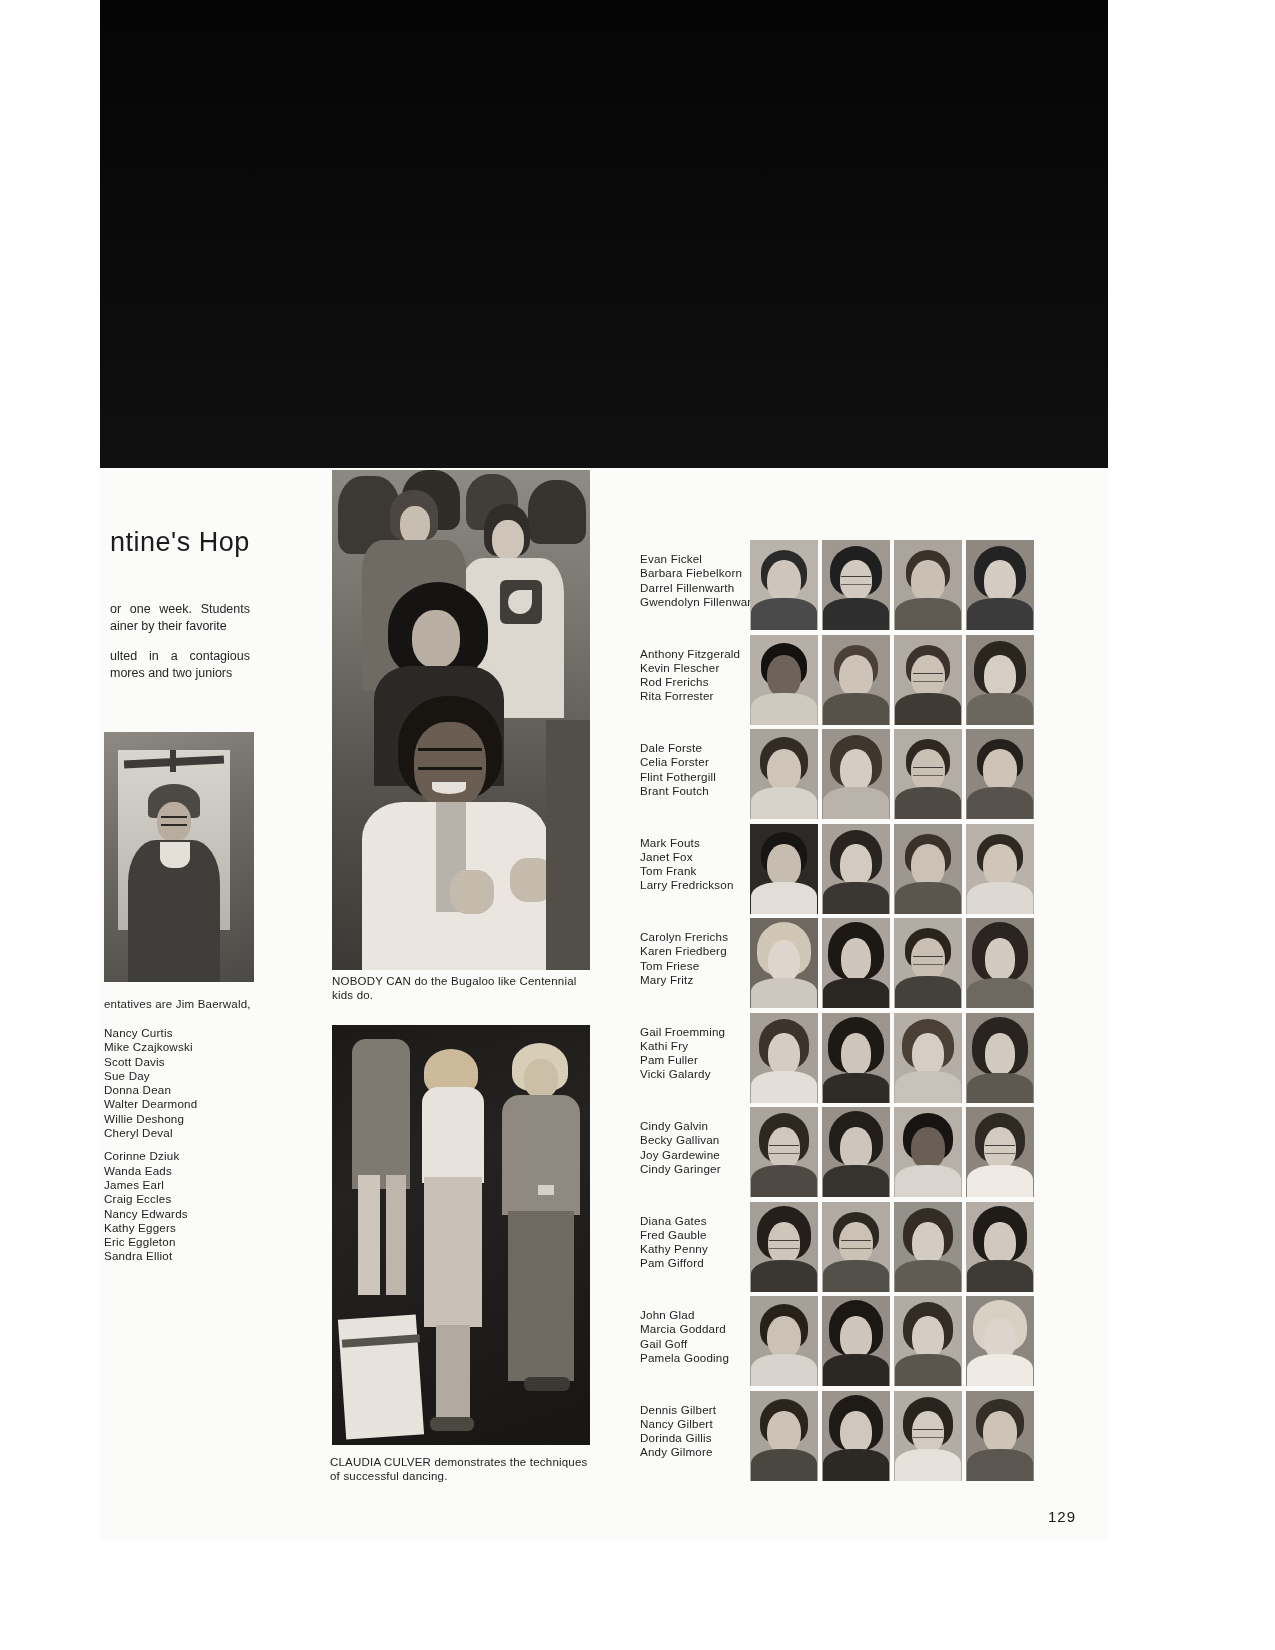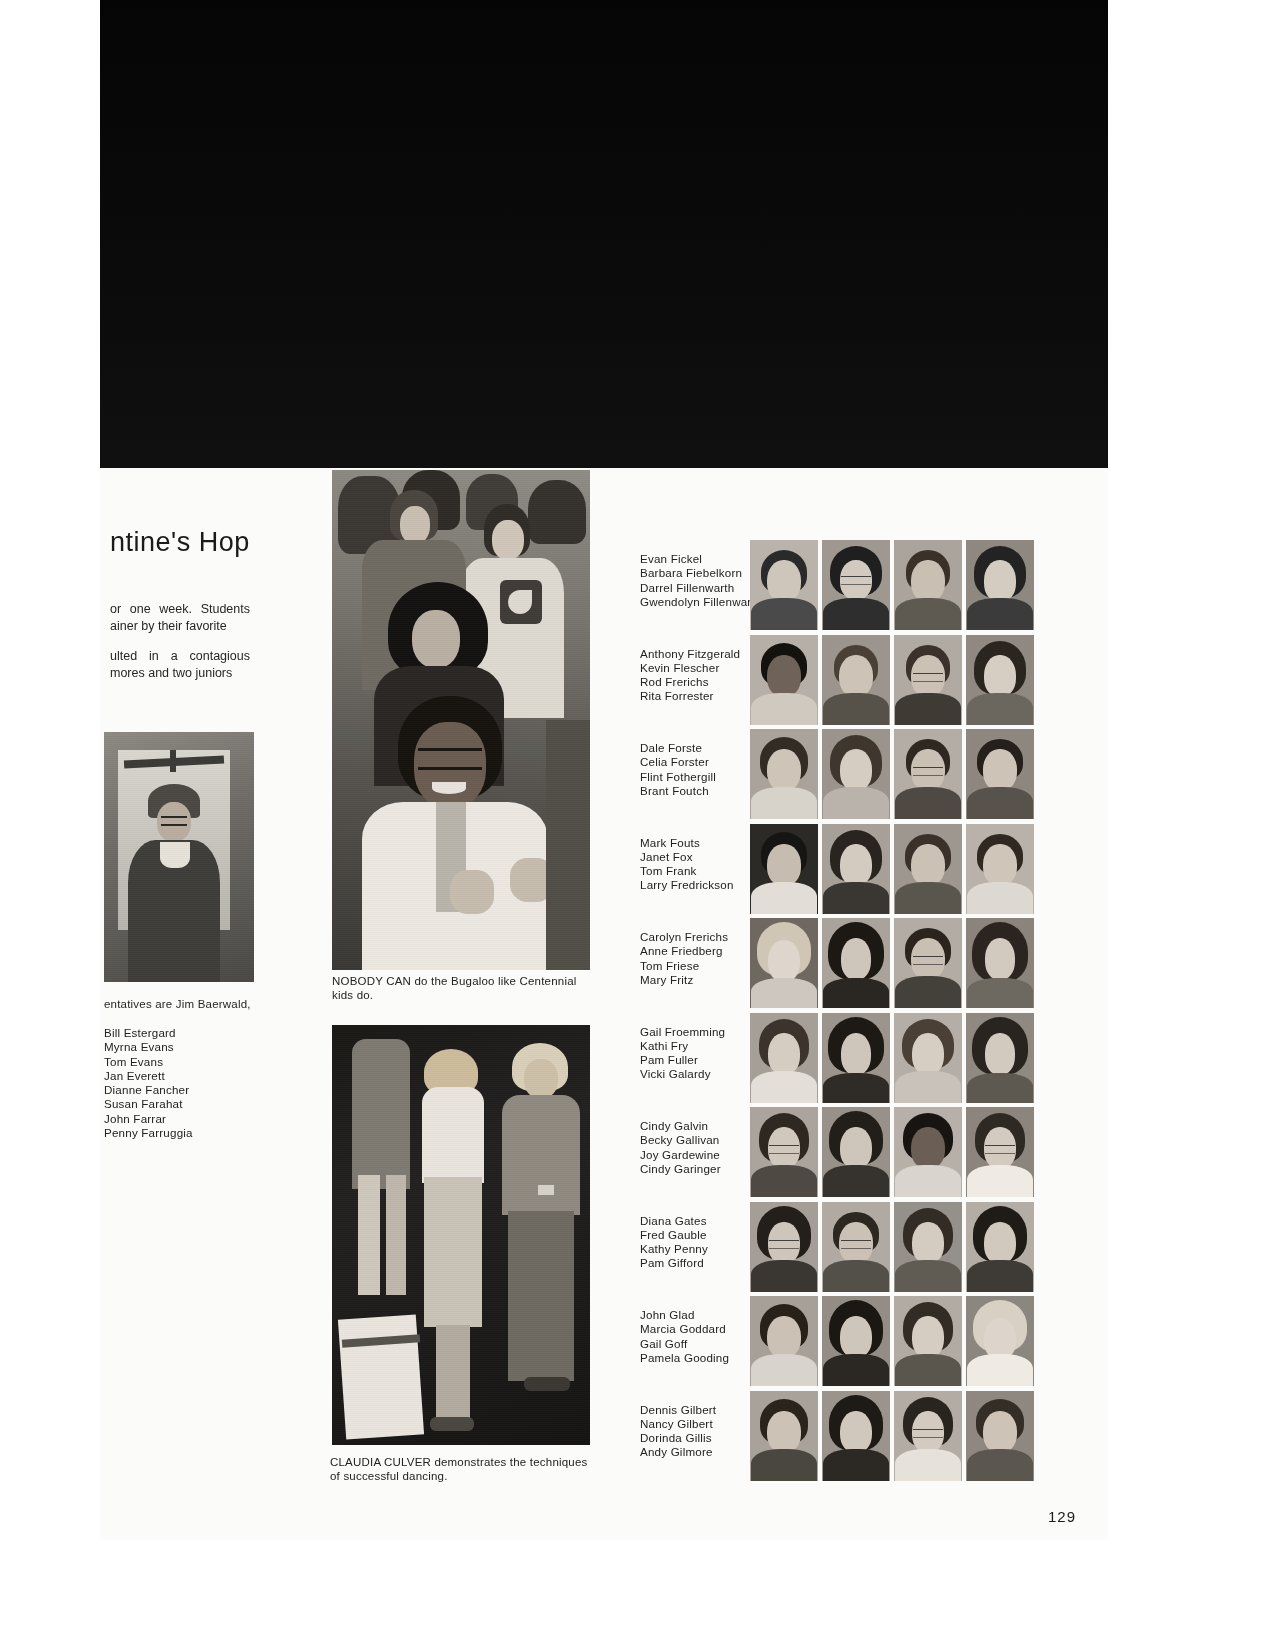--- a/index.html
+++ b/index.html
@@ -284,28 +284,38 @@
   <div style="position:absolute;left:57px;top:84px;width:26px;height:6px;border-top:2px solid #2a2723;border-bottom:2px solid #2a2723;"></div>
   <div style="position:absolute;left:24px;top:108px;width:92px;height:142px;background:#3f3d39;border-radius:30% 30% 0 0;"></div>
   <div style="position:absolute;left:56px;top:110px;width:30px;height:26px;background:#e6e2da;border-radius:0 0 40% 40%;"></div>
   <div class="noise"></div>
 </div>
 
 <div id="caption-left">entatives are Jim Baerwald,</div>
 
 <div id="name-list">
   <div class="grp">
-    <div class="nm">Bill Estergard</div>
-    <div class="nm">Myrna Evans</div>
-    <div class="nm">Tom Evans</div>
-    <div class="nm">Jan Everett</div>
-    <div class="nm">Dianne Fancher</div>
-    <div class="nm">Susan Farahat</div>
-    <div class="nm">John Farrar</div>
-    <div class="nm">Penny Farruggia</div>
+    <div class="nm">Nancy Curtis</div>
+    <div class="nm">Mike Czajkowski</div>
+    <div class="nm">Scott Davis</div>
+    <div class="nm">Sue Day</div>
+    <div class="nm">Donna Dean</div>
+    <div class="nm">Walter Dearmond</div>
+    <div class="nm">Willie Deshong</div>
+    <div class="nm">Cheryl Deval</div>
+  </div>
+  <div class="grp">
+    <div class="nm">Corinne Dziuk</div>
+    <div class="nm">Wanda Eads</div>
+    <div class="nm">James Earl</div>
+    <div class="nm">Craig Eccles</div>
+    <div class="nm">Nancy Edwards</div>
+    <div class="nm">Kathy Eggers</div>
+    <div class="nm">Eric Eggleton</div>
+    <div class="nm">Sandra Elliot</div>
   </div>
 </div>
 
 <div class="photo" id="photo-bugaloo">
   <div class="ph-grad" style="background:linear-gradient(185deg,#8f8c86 0%,#77746e 30%,#56534e 62%,#3a3834 100%);"></div>
 
   <div style="position:absolute;left:6px;top:6px;width:62px;height:78px;background:#3b3833;border-radius:40% 40% 20% 20%;"></div>
   <div style="position:absolute;left:70px;top:0px;width:58px;height:60px;background:#2e2b27;border-radius:45% 45% 20% 20%;"></div>
   <div style="position:absolute;left:134px;top:4px;width:52px;height:56px;background:#403d38;border-radius:45% 45% 20% 20%;"></div>
   <div style="position:absolute;left:196px;top:10px;width:58px;height:64px;background:#35322d;border-radius:45% 45% 20% 20%;"></div>
@@ -503,21 +513,21 @@
           <div class="hair" style="top:10px;width:46px;height:42px;background:#2f2921"></div>
           <div class="head" style="top:20px;width:34px;height:42px;background:#cfc5b9"></div>
           <div class="body" style="width:66px;height:32px;background:#ddd8d1"></div>
         </div>
     </div>
   </div>
 
   <div class="roster-row">
     <div class="roster-names">
       <div class="nm">Carolyn Frerichs</div>
-      <div class="nm">Anne Friedberg</div>
+      <div class="nm">Karen Friedberg</div>
       <div class="nm">Tom Friese</div>
       <div class="nm">Mary Fritz</div>
     </div>
     <div class="mugs">
       <div class="mug">
           <div class="bg" style="background:#6e6861"></div>
           <div class="hair" style="top:4px;width:54px;height:54px;background:#cfc6b6"></div>
           <div class="head" style="top:22px;width:32px;height:42px;background:#ded6cc"></div>
           <div class="body" style="width:66px;height:30px;background:#cdc7bf"></div>
         </div>

